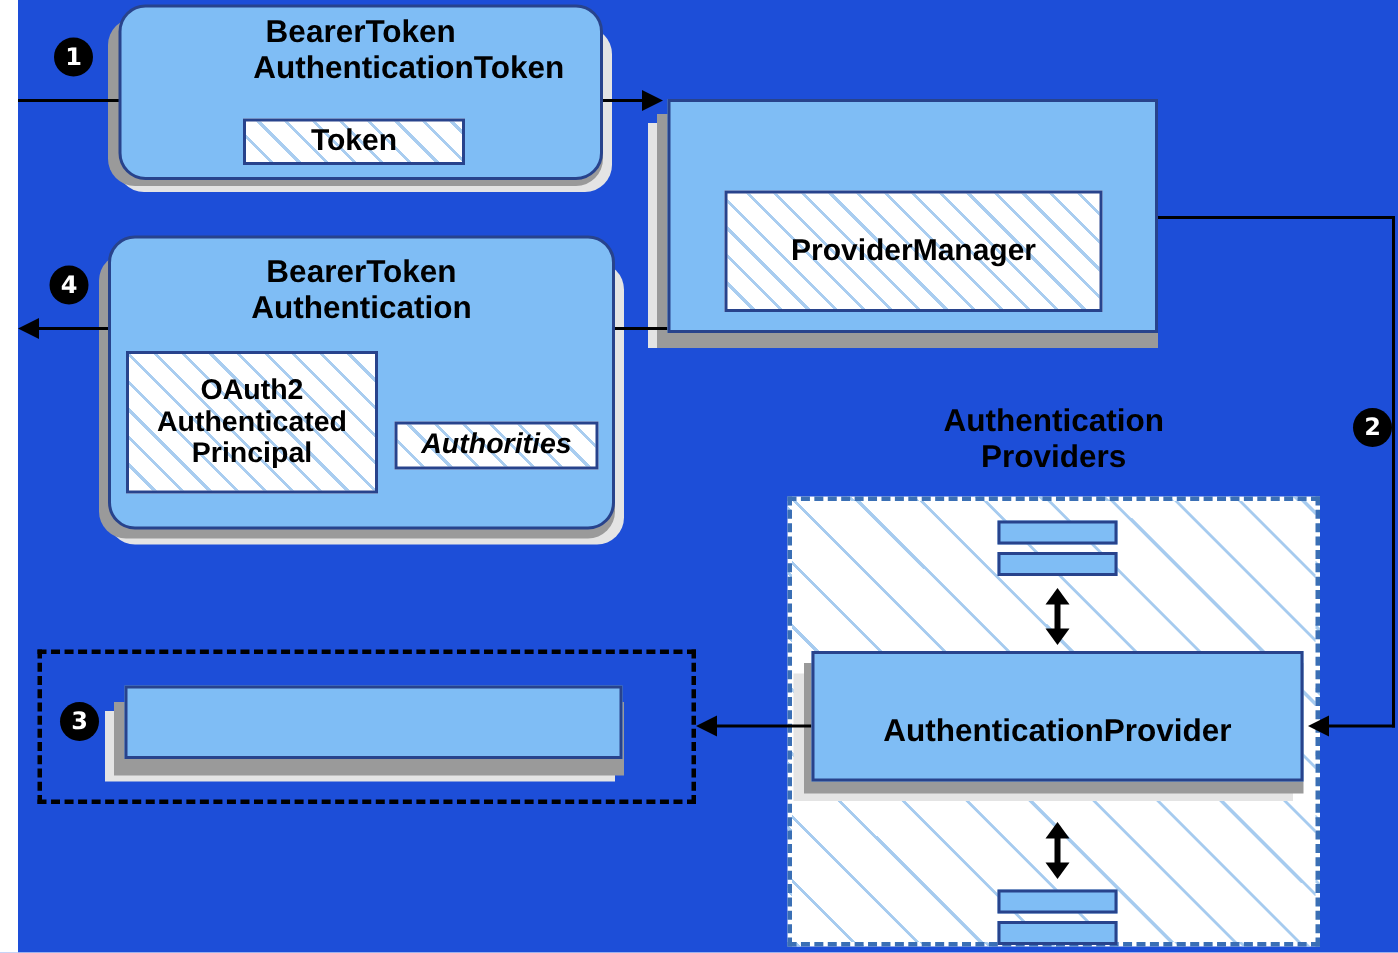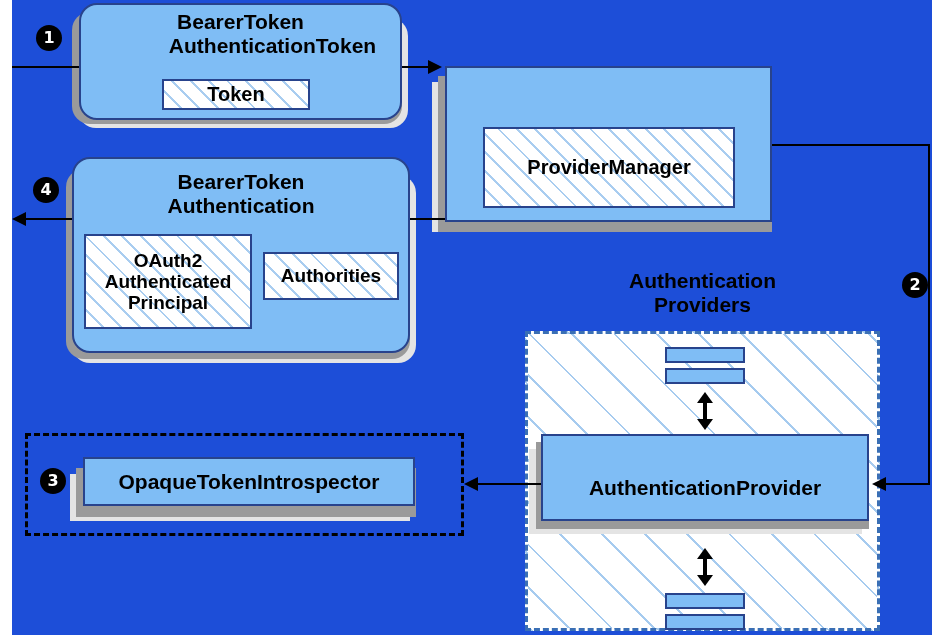--- a/index.html
+++ b/index.html
@@ -174,21 +174,21 @@
   <div class="abs shadow-light shadow-round" style="left:60px; top:175px; width:344px; height:188px;"></div>
   <div class="abs node-blue node-round" style="left:60px; top:157px; width:338px; height:196px;"></div>
   <div class="abs title t26" style="left:60px; top:170px; width:338px;">BearerToken</div>
   <div class="abs title t26" style="left:60px; top:194px; width:338px;">Authentication</div>
 
   <div class="abs subbox hatch-blue" style="left:72px; top:234px; width:168px; height:95px; flex-direction:column;">
     <span class="title t22">OAuth2</span>
     <span class="title t22">Authenticated</span>
     <span class="title t22">Principal</span>
   </div>
-  <div class="abs subbox hatch-blue" style="left:251px; top:252px; width:136px; height:48px;">
+  <div class="abs subbox hatch-blue" style="left:251px; top:281px; width:136px; height:32px;font-style:italic;">
     <span class="title t22">Authorities</span>
   </div>
 
   <div class="abs badge" style="left:21px; top:177px;">4</div>
 
   <div class="abs line-h" style="left:14px; top:218px; width:56px;"></div>
   <div class="abs arrow-left" style="left:0px; top:212px;"></div>
 
   <div class="abs line-h" style="left:396px; top:218px; width:37px;"></div>
 
@@ -221,19 +221,18 @@
   <div class="abs line-h" style="left:760px; top:144px; width:158px;"></div>
   <div class="abs line-v" style="left:916px; top:144px; height:341px;"></div>
   <div class="abs line-h" style="left:874px; top:483px; width:44px;"></div>
   <div class="abs arrow-left" style="left:860px; top:477px;"></div>
   <div class="abs badge" style="left:890px; top:272px;">2</div>
 
   <div class="abs dashed-black" style="left:13px; top:433px; width:439px; height:103px;"></div>
   <div class="abs shadow-dark" style="left:64px; top:468px; width:340px; height:49px;"></div>
   <div class="abs shadow-light" style="left:58px; top:474px; width:340px; height:47px;"></div>
   <div class="abs node-blue" style="left:71px; top:457px; width:332px; height:49px;"></div>
-  <div class="abs title t26" style="left:71px; top:470px; width:332px;">OpaqueTokenIntrospector</div>
   <div class="abs badge" style="left:28px; top:468px;">3</div>
 
   <div class="abs line-h" style="left:466px; top:483px; width:63px;"></div>
   <div class="abs arrow-left" style="left:452px; top:477px;"></div>
 
 </div>
 
 </body></html>

